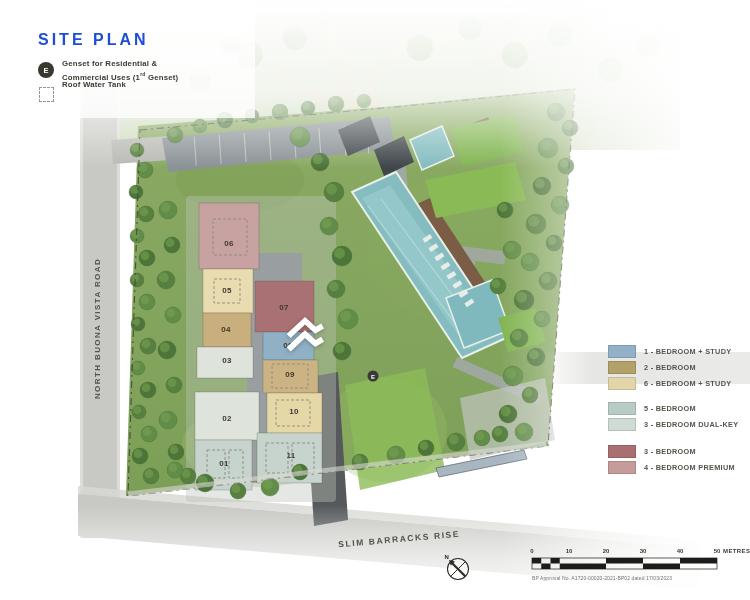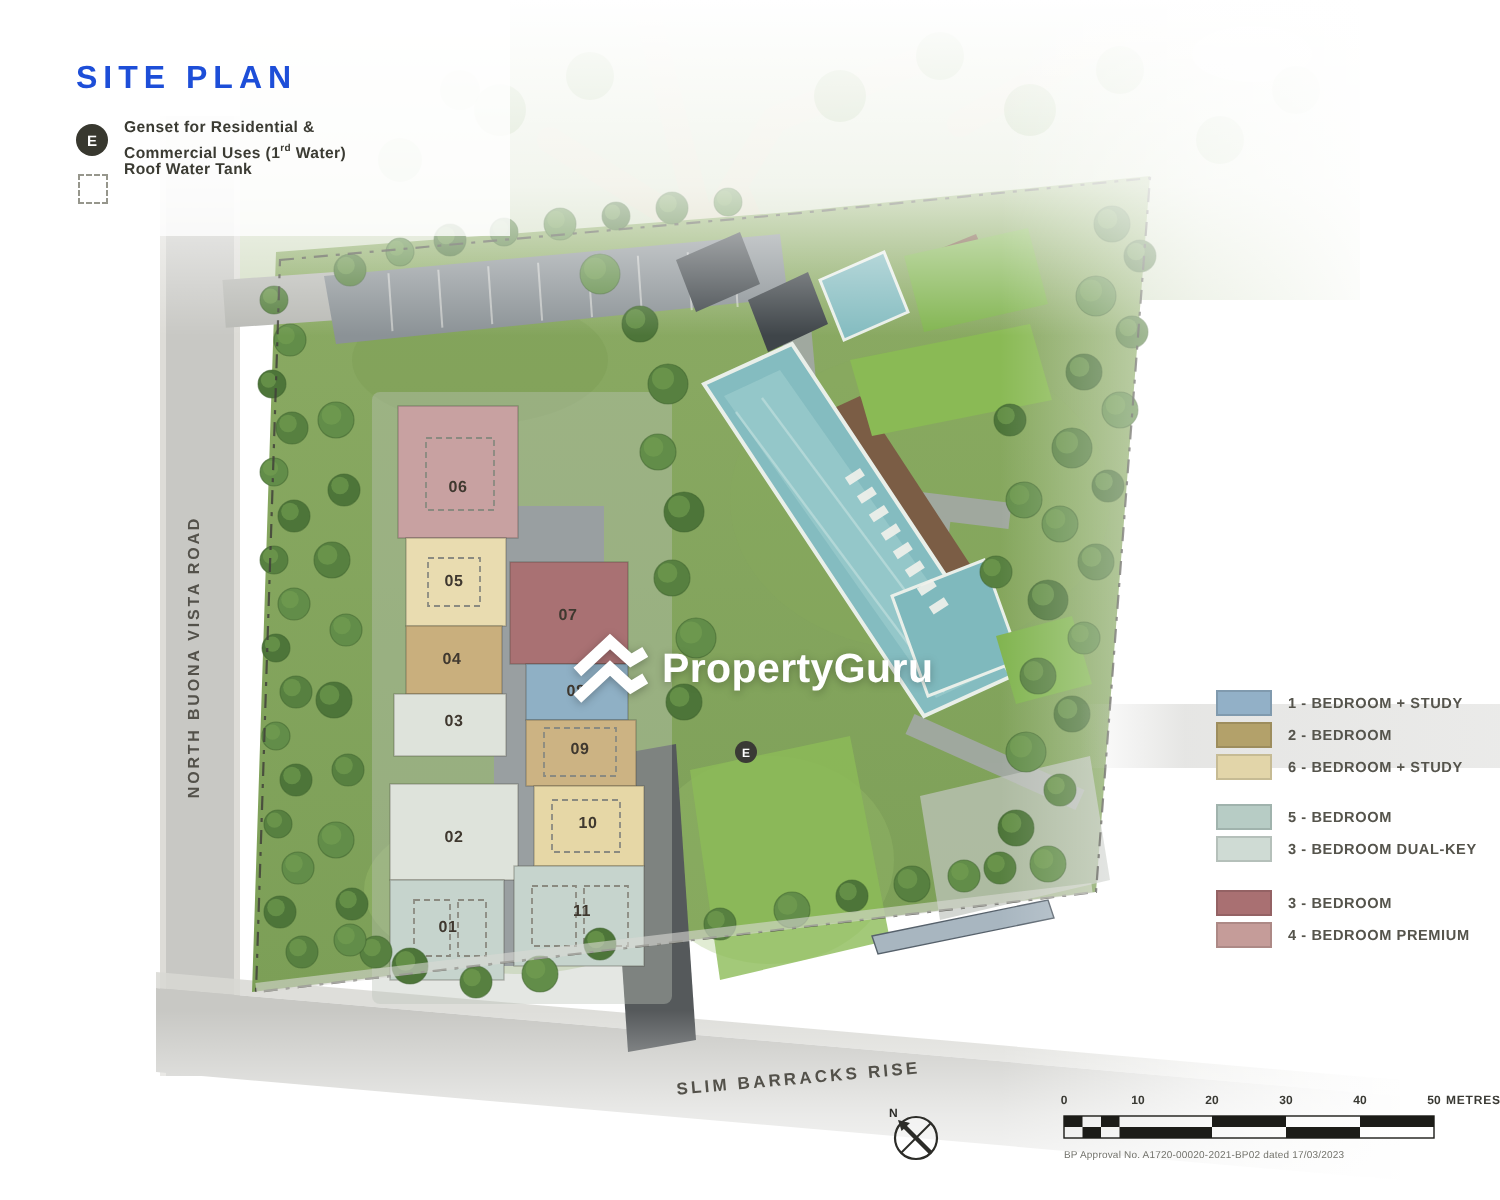--- a/index.html
+++ b/index.html
@@ -381,21 +381,21 @@
   <rect x="0" y="0" width="78" height="600" fill="#ffffff" opacity="0.92"></rect>
   <rect x="0" y="0" width="255" height="118" fill="#ffffff" opacity="0.78"></rect>
   <rect x="540" y="352" width="210" height="32" fill="url(#bandFade)"></rect>
 </svg>
 
 <div class="abs title">SITE PLAN</div>
 
 <div class="abs genset-circle">E</div>
 <div class="abs genset-text">
   <span>Genset for Residential &amp;</span><br>
-  <span><span>Commercial Uses (1</span><sup>rd</sup><span> Water)</span></span>
+  <span><span>Commercial Uses (1</span><sup>rd</sup><span> Genset)</span></span>
 </div>
 <div class="abs tank-square"></div>
 <div class="abs tank-label">Roof Water Tank</div>
 
 <div class="abs road-west">NORTH BUONA VISTA ROAD</div>
 <div class="abs road-south">SLIM BARRACKS RISE</div>
 
 <div class="abs legend">
   <div class="legend-row">
       <span class="swatch" style="background: rgb(146, 176, 199);"></span>
@@ -425,21 +425,20 @@
       <span class="swatch" style="background: rgb(197, 156, 153);"></span>
       <span class="legend-label">4 - BEDROOM PREMIUM</span>
     </div>
 </div>
 
 <div class="abs watermark">
   <svg width="38" height="42" viewBox="0 0 40 44">
     <path d="M5 21 L20 7 L31 17 L36 14" fill="none" stroke="#ffffff" stroke-width="6" stroke-linecap="square"></path>
     <path d="M5 35 L20 21 L31 31 L36 28" fill="none" stroke="#ffffff" stroke-width="6" stroke-linecap="square"></path>
   </svg>
-  <span class="watermark-text">PropertyGuru</span>
 </div>
 
 <svg class="abs compass" viewBox="0 0 32 32">
   <circle cx="17" cy="18" r="10.5" fill="rgba(255,255,255,0.4)" stroke="#2c2c28" stroke-width="1.1"></circle>
   <line x1="9.5" y1="25.5" x2="24.5" y2="10.5" stroke="#2c2c28" stroke-width="1"></line>
   <line x1="9.5" y1="10.5" x2="24.5" y2="25.5" stroke="#2c2c28" stroke-width="2.2"></line>
   <polygon points="8,9 14,10.5 9.8,14.5" fill="#2c2c28"></polygon>
   <text x="3.5" y="7.5" font-size="6" font-weight="700" fill="#2c2c28">N</text>
 </svg>
 

